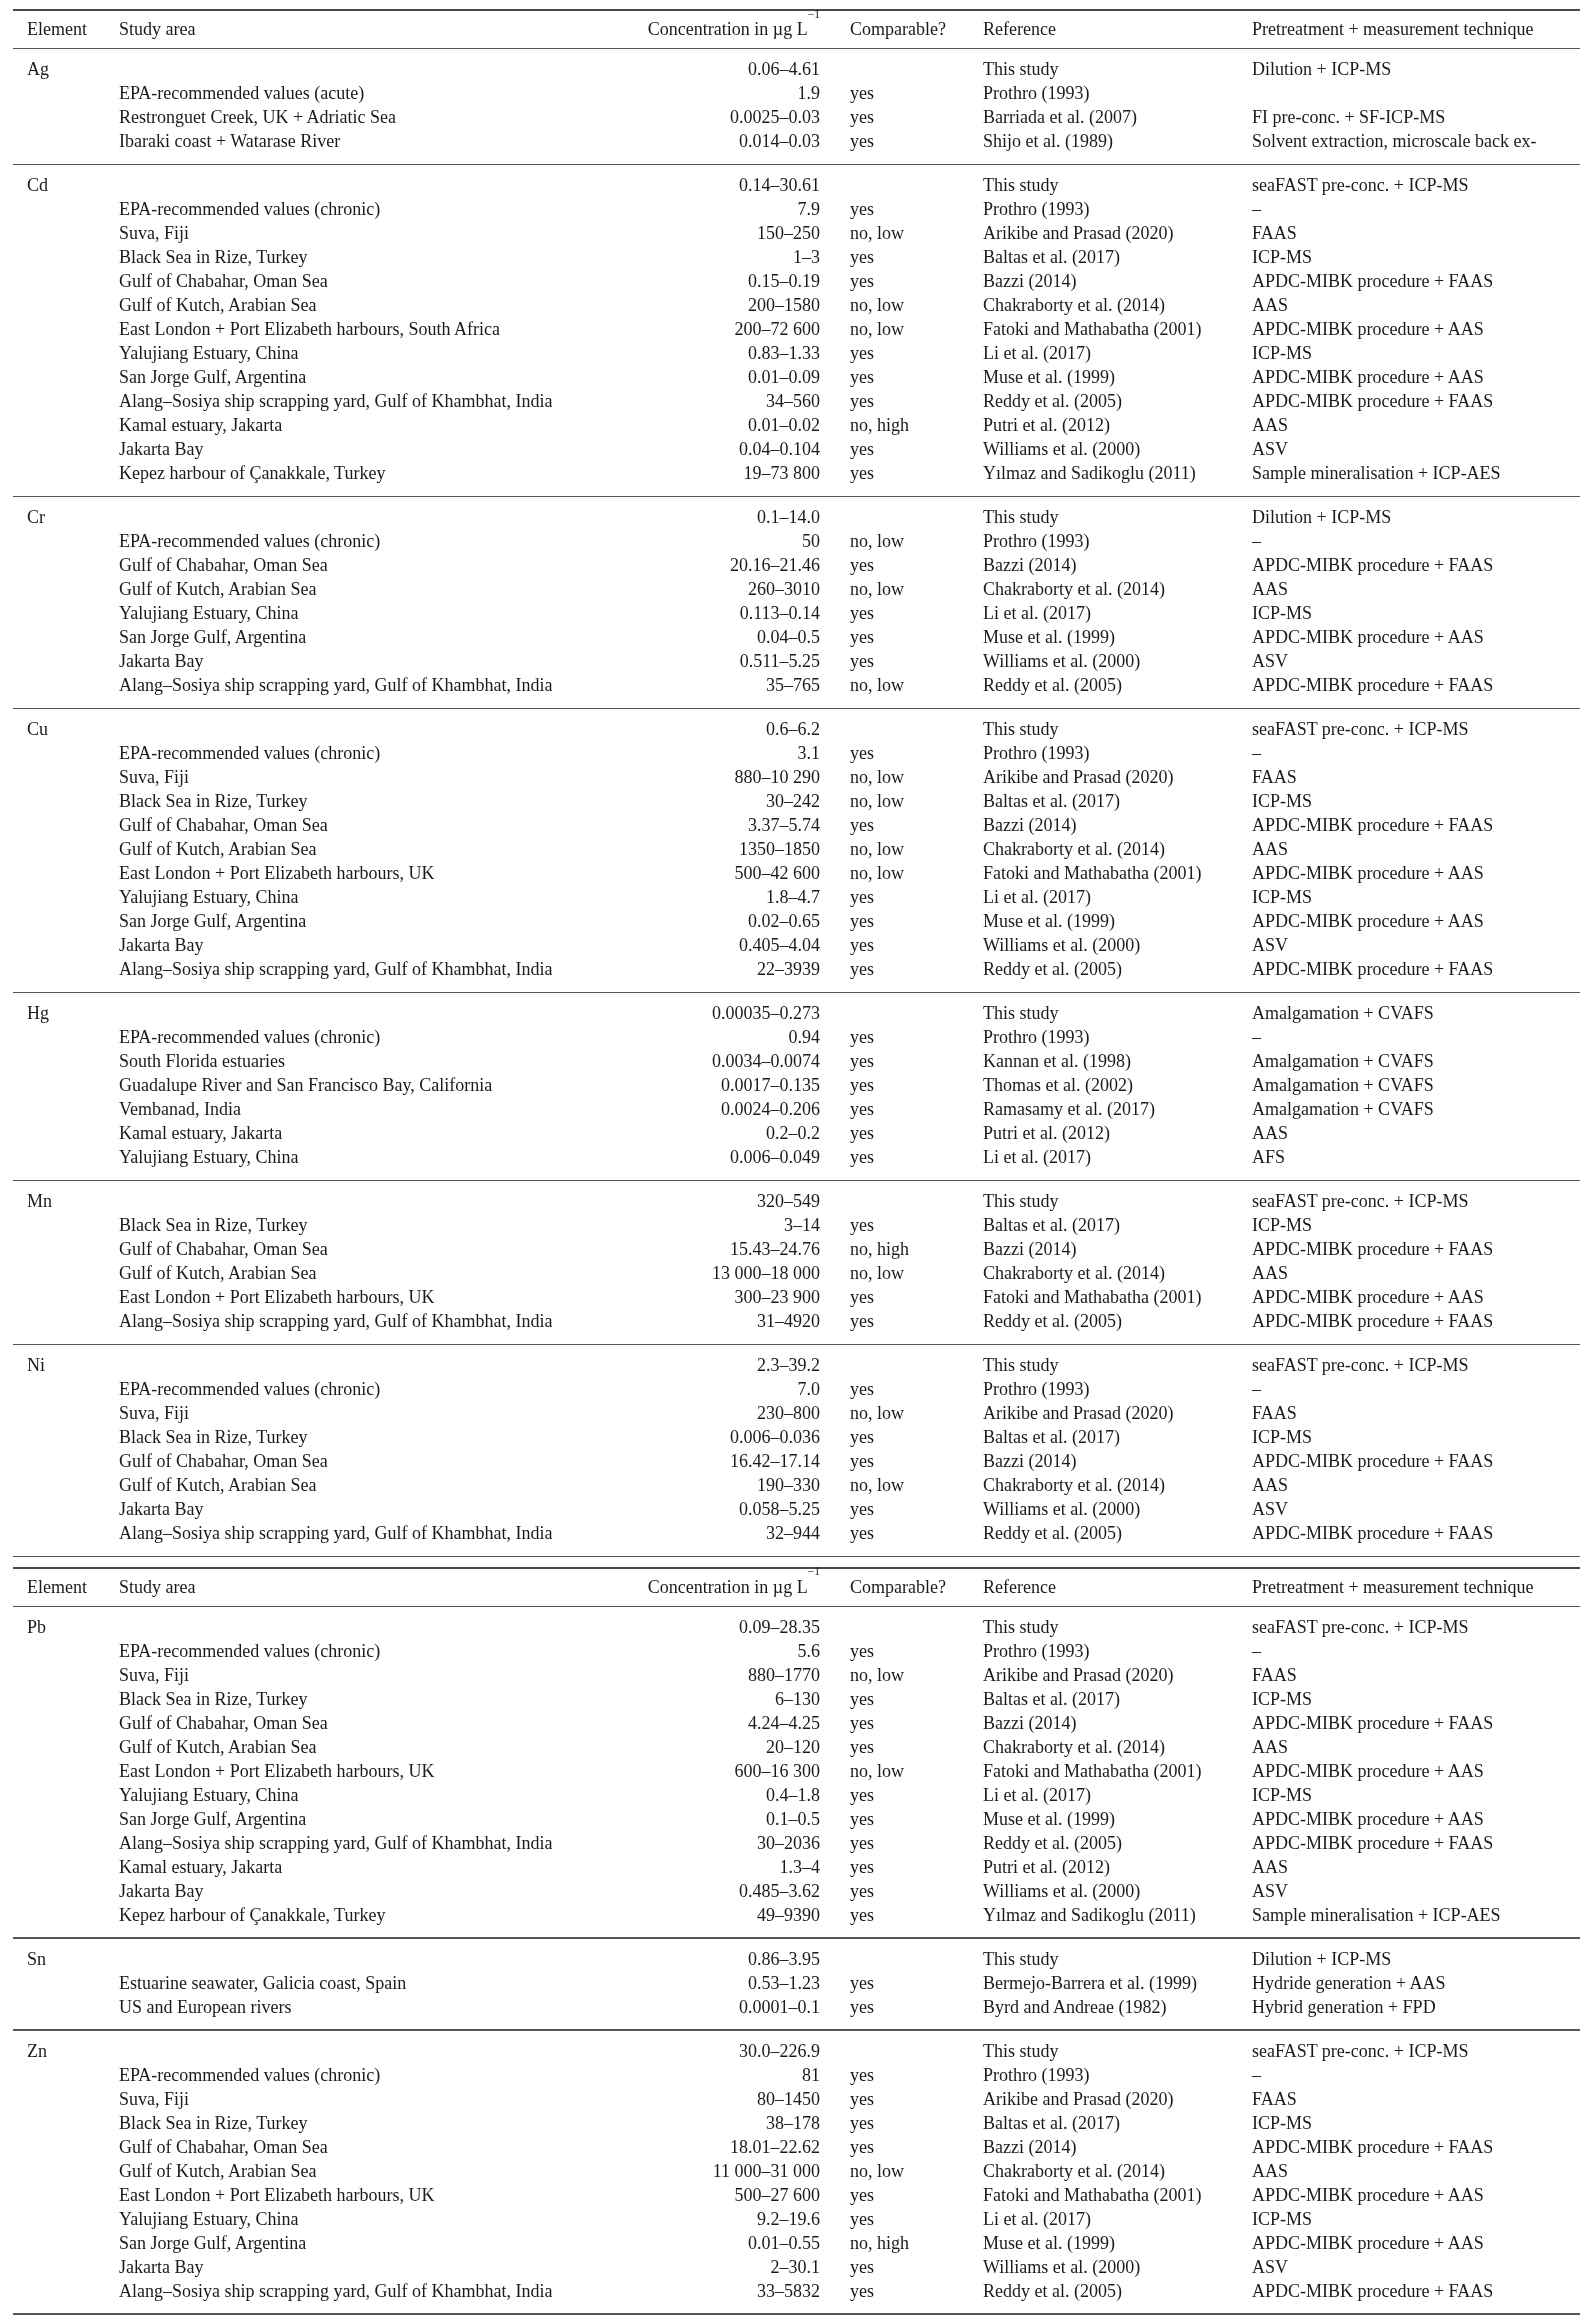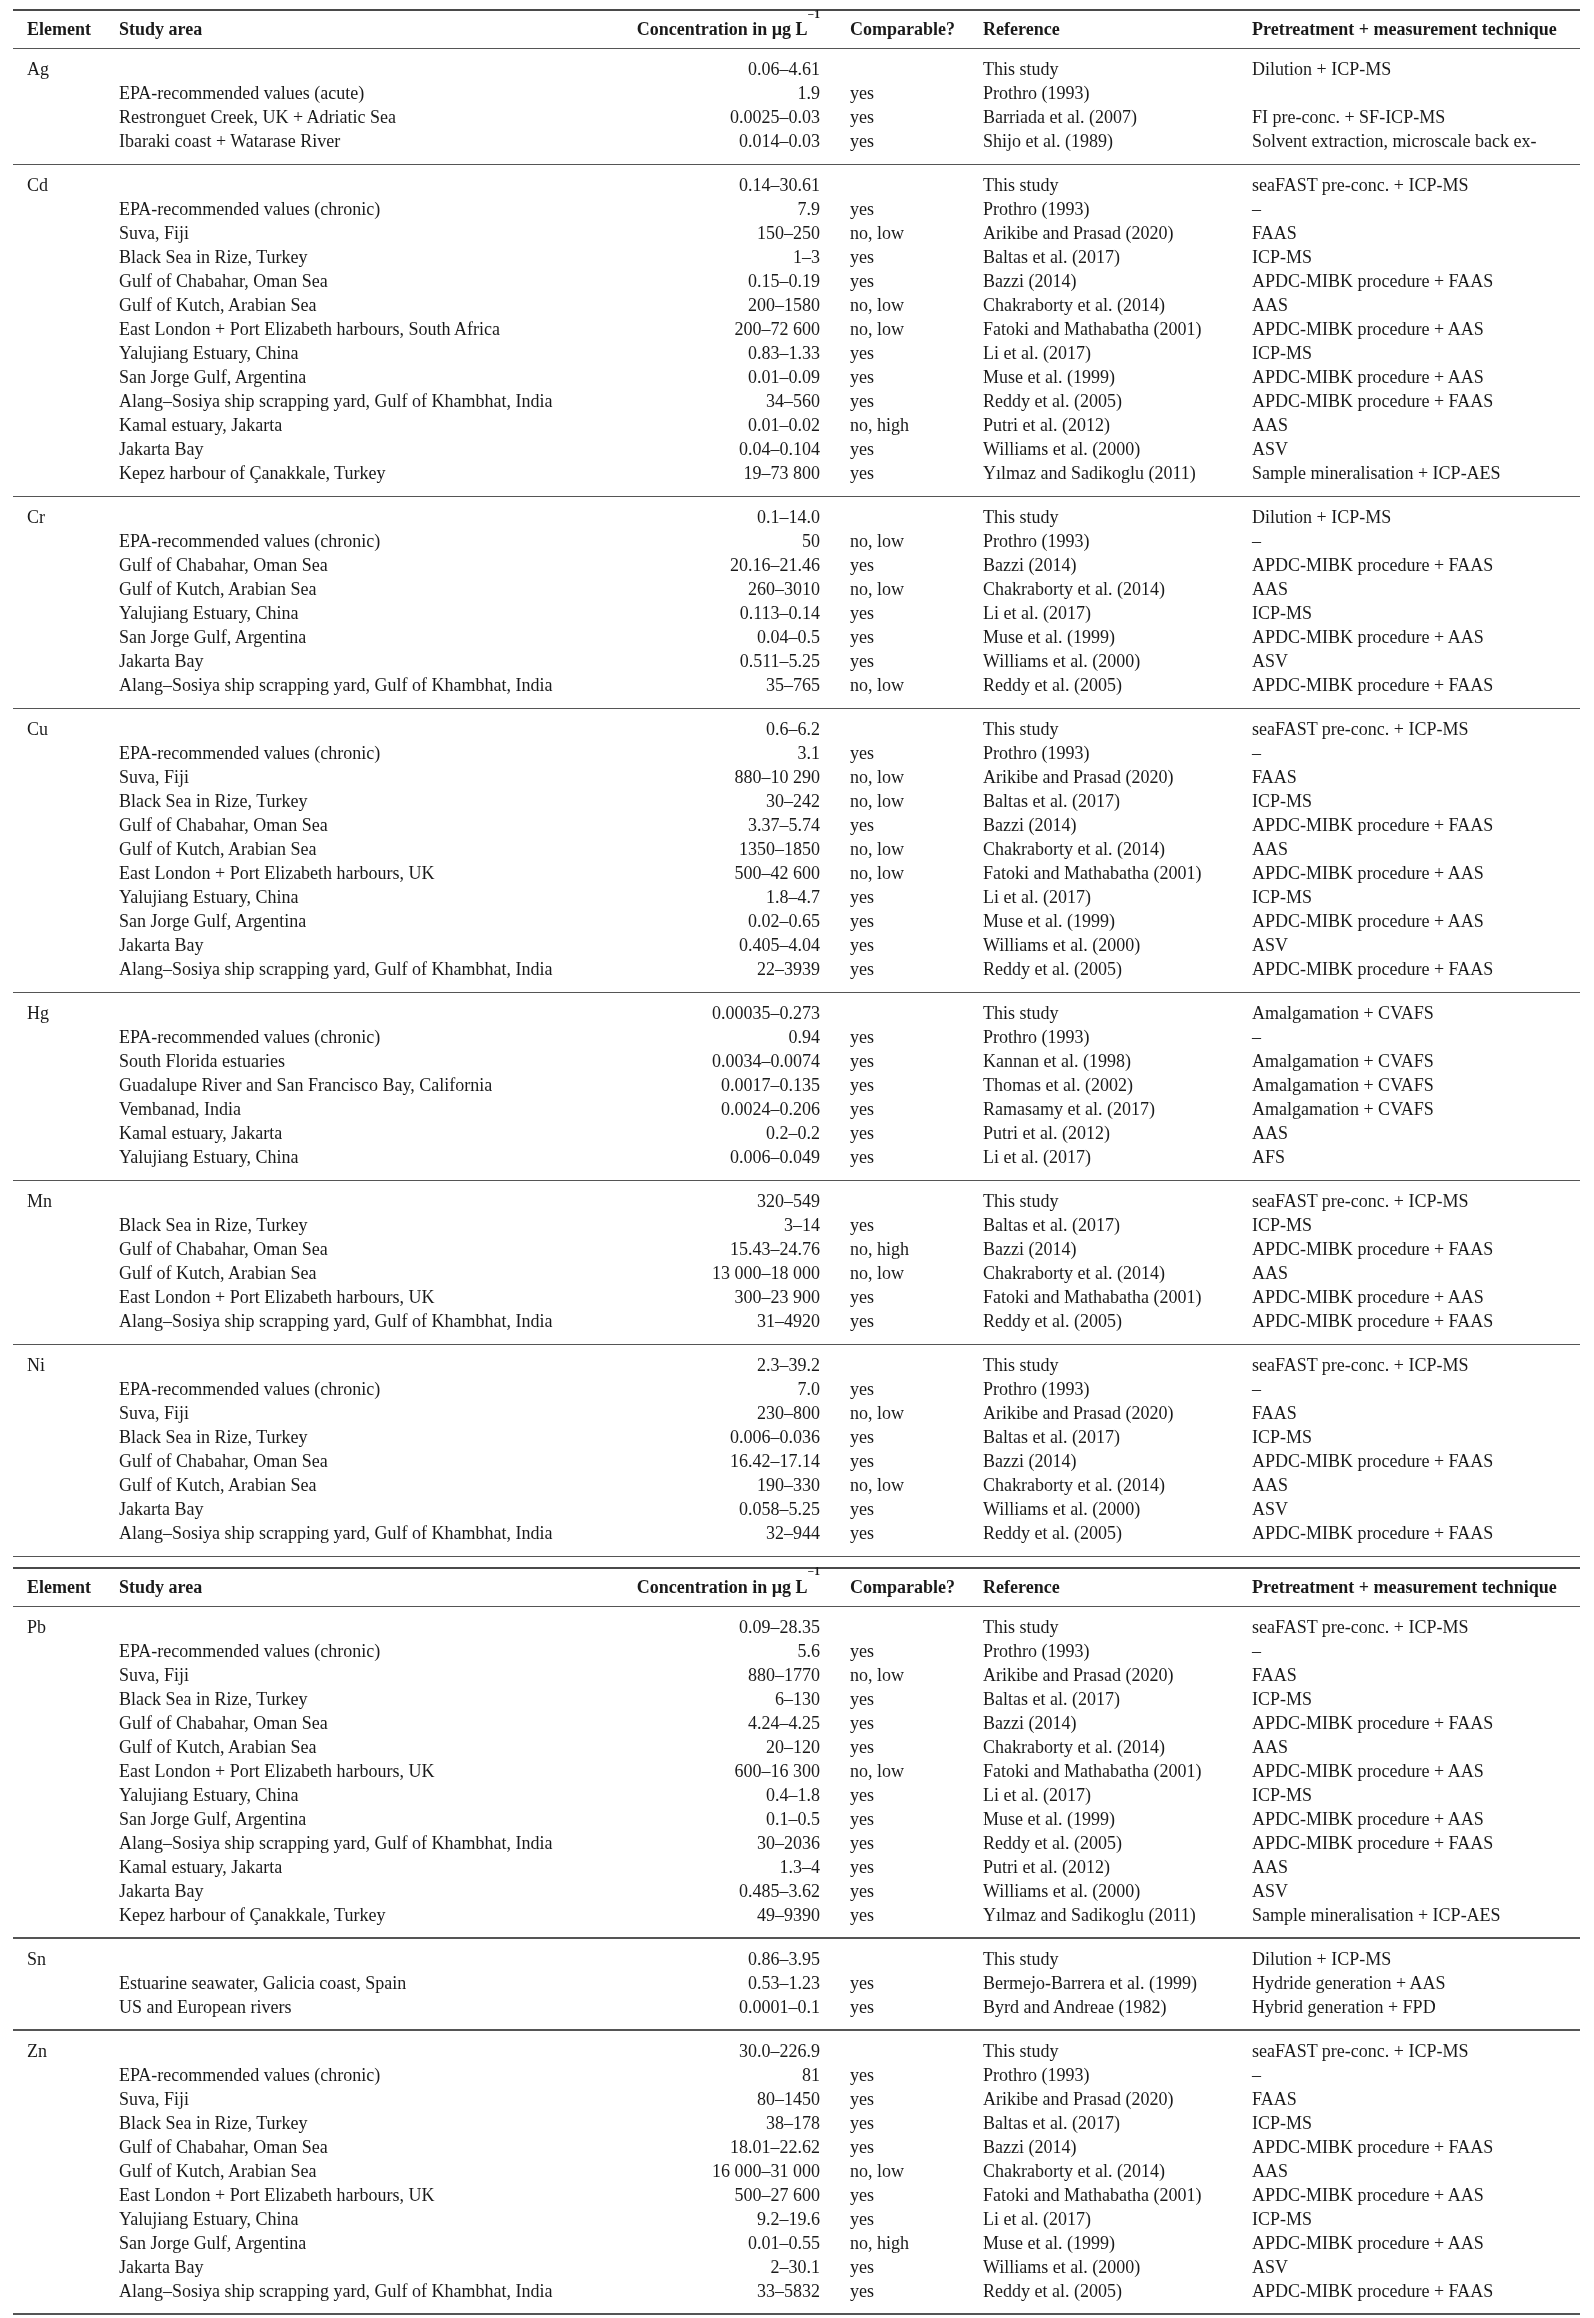--- a/index.html
+++ b/index.html
@@ -7,21 +7,21 @@
     width: 1594px; height: 2319px; position: relative; overflow: hidden;
     font-family: "Liberation Serif", "DejaVu Serif", serif;
     color: #1a1a1a;
     font-size: 18px;
   }
   .tbl { position: absolute; left: 13px; width: 1567px; }
   .tbl.t1 { top: 9.3px; }
   .tbl.t2 { top: 1567px; }
   .rule { height: 1.5px; background: #4a4a4a; width: 100%; }
   .rule.thin { height: 1.5px; background: #555; }
-  .hdr { height: 37px; position: relative; font-weight: bold; }
+  .hdr { height: 37px; position: relative; }
   .row { height: 24px; position: relative; white-space: nowrap; }
   .section { padding-top: 7.7px; padding-bottom: 10.8px; }
   .cell { position: absolute; top: 0; line-height: 24px; }
   .hdr .cell { line-height: 37px; }
   .c-el { left: 14px; }
   .c-area { left: 106px; }
   .c-conc { right: 760px; text-align: right; }
   .c-comp { left: 837px; }
   .c-ref { left: 970px; }
   .c-tech { left: 1239px; }
@@ -636,21 +636,21 @@
         </div>
         <div class="row">
           <span class="cell c-area">Gulf of Chabahar, Oman Sea</span>
           <span class="cell c-conc">18.01–22.62</span>
           <span class="cell c-comp">yes</span>
           <span class="cell c-ref">Bazzi (2014)</span>
           <span class="cell c-tech">APDC-MIBK procedure + FAAS</span>
         </div>
         <div class="row">
           <span class="cell c-area">Gulf of Kutch, Arabian Sea</span>
-          <span class="cell c-conc">16 000–31 000</span>
+          <span class="cell c-conc">11 000–31 000</span>
           <span class="cell c-comp">no, low</span>
           <span class="cell c-ref">Chakraborty et al. (2014)</span>
           <span class="cell c-tech">AAS</span>
         </div>
         <div class="row">
           <span class="cell c-area">East London + Port Elizabeth harbours, UK</span>
           <span class="cell c-conc">500–27 600</span>
           <span class="cell c-comp">yes</span>
           <span class="cell c-ref">Fatoki and Mathabatha (2001)</span>
           <span class="cell c-tech">APDC-MIBK procedure + AAS</span>

